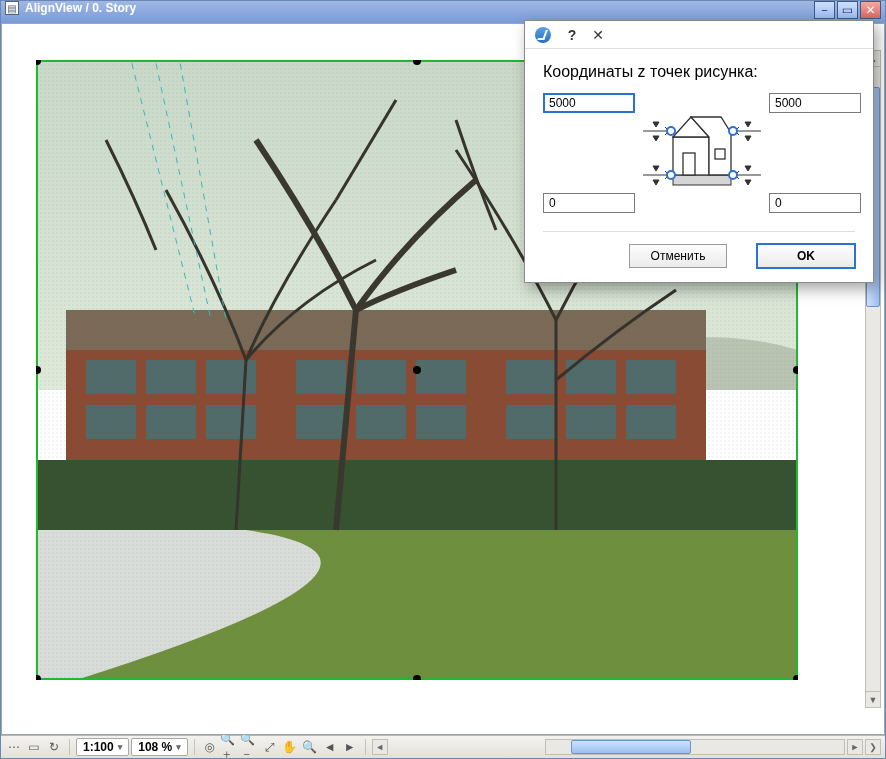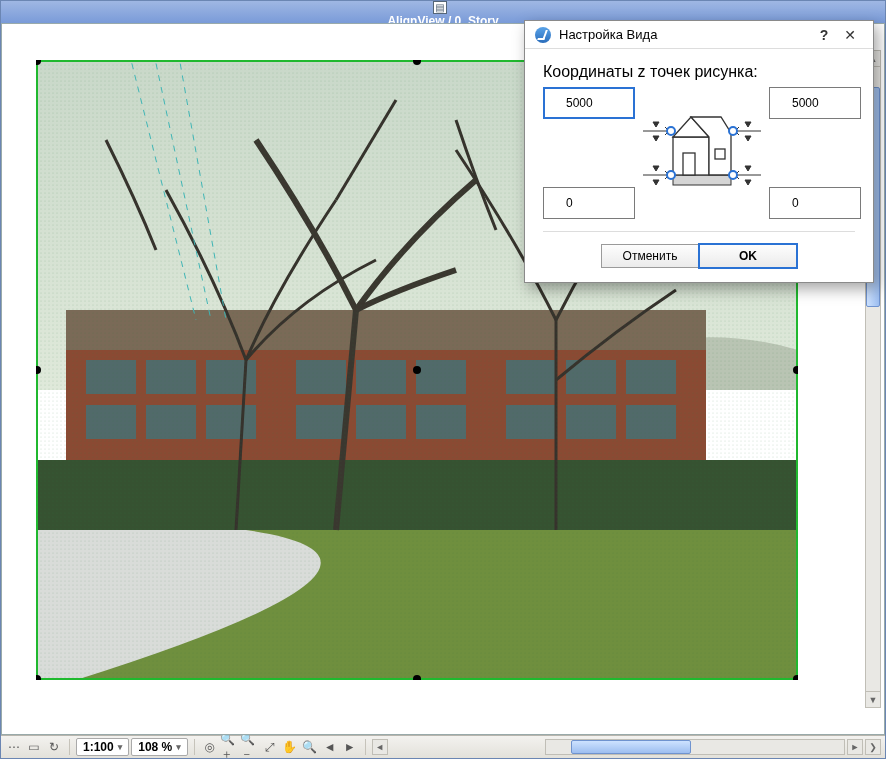--- a/index.html
+++ b/index.html
@@ -1,20 +1,20 @@
 <!DOCTYPE html>
 <html><head>
 <meta charset="utf-8">
 <style>
 * { box-sizing: border-box; margin: 0; padding: 0; font-family: "Segoe UI", Tahoma, sans-serif; font-size: 12px; }
 html, body { width: 886px; height: 759px; overflow: hidden; background: #fff; }
 
 
 .win { position: absolute; inset: 0; border: 1px solid #6b86b3; background: #fff; display: flex; flex-direction: column; }
-.titlebar { height: 22px; background: linear-gradient(#9fb7e3, #7a9bd8); display: flex; align-items: center; color: #fff; padding: 0 4px; flex-direction: column; }
+.titlebar { height: 22px; background: linear-gradient(#9fb7e3, #7a9bd8); display: flex; color: #fff; padding: 0 4px; }
 .titlebar .ticon { width: 14px; height: 14px; background: #fff; border: 1px solid #567; margin-right: 6px; display: flex; align-items: center; justify-content: center; }
 .titlebar .ticon::after { content: "▤"; font-size: 10px; color: #567; }
 .titlebar .ttext { flex: 1; font-weight: bold; font-size: 12px; }
 .titlebar .wbtn { width: 21px; height: 18px; margin-left: 2px; border: 1px solid #3b5a8a; background: linear-gradient(#cfe0ff,#9cb9ef); display: flex; align-items: center; justify-content: center; color: #224; }
 .titlebar .wbtn.close { background: linear-gradient(#f3a7a3,#d86a61); color: #fff; }
 
 
 .canvas-wrap { flex: 1; position: relative; border: 1px solid #9aa; margin: 0; overflow: hidden; background: #fff; }
 .photo { position: absolute; left: 34px; top: 36px; width: 762px; height: 620px; }
 .photo svg { width: 100%; height: 100%; display: block; }
@@ -41,28 +41,28 @@
 .dialog .dbar { height: 28px; display: flex; align-items: center; padding: 0 10px; border-bottom: 1px solid #ddd; }
 .dialog .dicon { width: 16px; height: 16px; border-radius: 50%; background: linear-gradient(#5aa3e8,#2a6dbb); margin-right: 8px; position: relative; }
 .dialog .dicon::after { content: ""; position: absolute; left: 4px; top: 3px; width: 5px; height: 8px; border: 2px solid #fff; border-left: none; border-top: none; transform: skewX(-20deg); }
 .dialog .dtitle { flex: 1; font-size: 13px; }
 .dialog .dclose, .dialog .dhelp { width: 26px; height: 22px; display: flex; align-items: center; justify-content: center; font-size: 14px; color: #333; }
 .dialog .dhelp { font-weight: bold; }
 .dialog .dbody { padding: 14px 18px 14px; }
 .dialog .lbl { font-size: 16px; margin-bottom: 10px; }
 
 .coords { display: grid; grid-template-columns: 92px 1fr 92px; grid-template-rows: 24px 56px 24px; column-gap: 8px; row-gap: 10px; align-items: center; }
-.zin { width: 92px; height: 32px; border: 1px solid #7a7a7a; padding: 0 22px; font-size: 12px; outline: none; }
+.zin { width: 92px; height: 20px; border: 1px solid #7a7a7a; padding: 0 5px; font-size: 12px; outline: none; }
 .zin.focus { border: 1px solid #2a72d4; box-shadow: 0 0 0 1px #2a72d4 inset; }
 .diag-cell { grid-column: 2; grid-row: 1 / span 3; display: flex; align-items: center; justify-content: center; }
 .diag-cell svg { width: 118px; height: 88px; }
 .inwrap { display: inline-flex; align-items: center; }
 
 .divider { border-top: 1px solid #ddd; margin: 16px 0 12px; }
-.btnrow { display: flex; justify-content: center; gap: 0; }
+.btnrow { display: flex; justify-content: flex-end; gap: 30px; }
 .btn { min-width: 98px; height: 24px; border: 1px solid #9a9a9a; background: linear-gradient(#fdfdfd,#ebebeb); display: flex; align-items: center; justify-content: center; font-size: 12px; }
 .btn.primary { border: 1px solid #2a72d4; box-shadow: 0 0 0 1px #2a72d4; font-weight: bold; }
 
 </style>
 </head>
 <body>
 
 <div class="win">
   <div class="titlebar">
     <div class="ticon"></div>
@@ -202,21 +202,20 @@
       <div class="thumb"></div>
     </div>
     <div class="harrow">►</div>
     <div class="harrow">❯</div>
   </div>
 </div>
 
 <div class="dialog">
   <div class="dbar">
     <div class="dicon"></div>
-    <div class="dtitle">Настройка Вида</div>
     <div class="dhelp">?</div>
     <div class="dclose">✕</div>
   </div>
   <div class="dbody">
     <div class="lbl">Координаты z точек рисунка:</div>
 
     <div class="coords">
       <span class="inwrap" style="grid-column:1; grid-row:1;">
         <input class="zin focus" value="5000" style="">
       </span>

